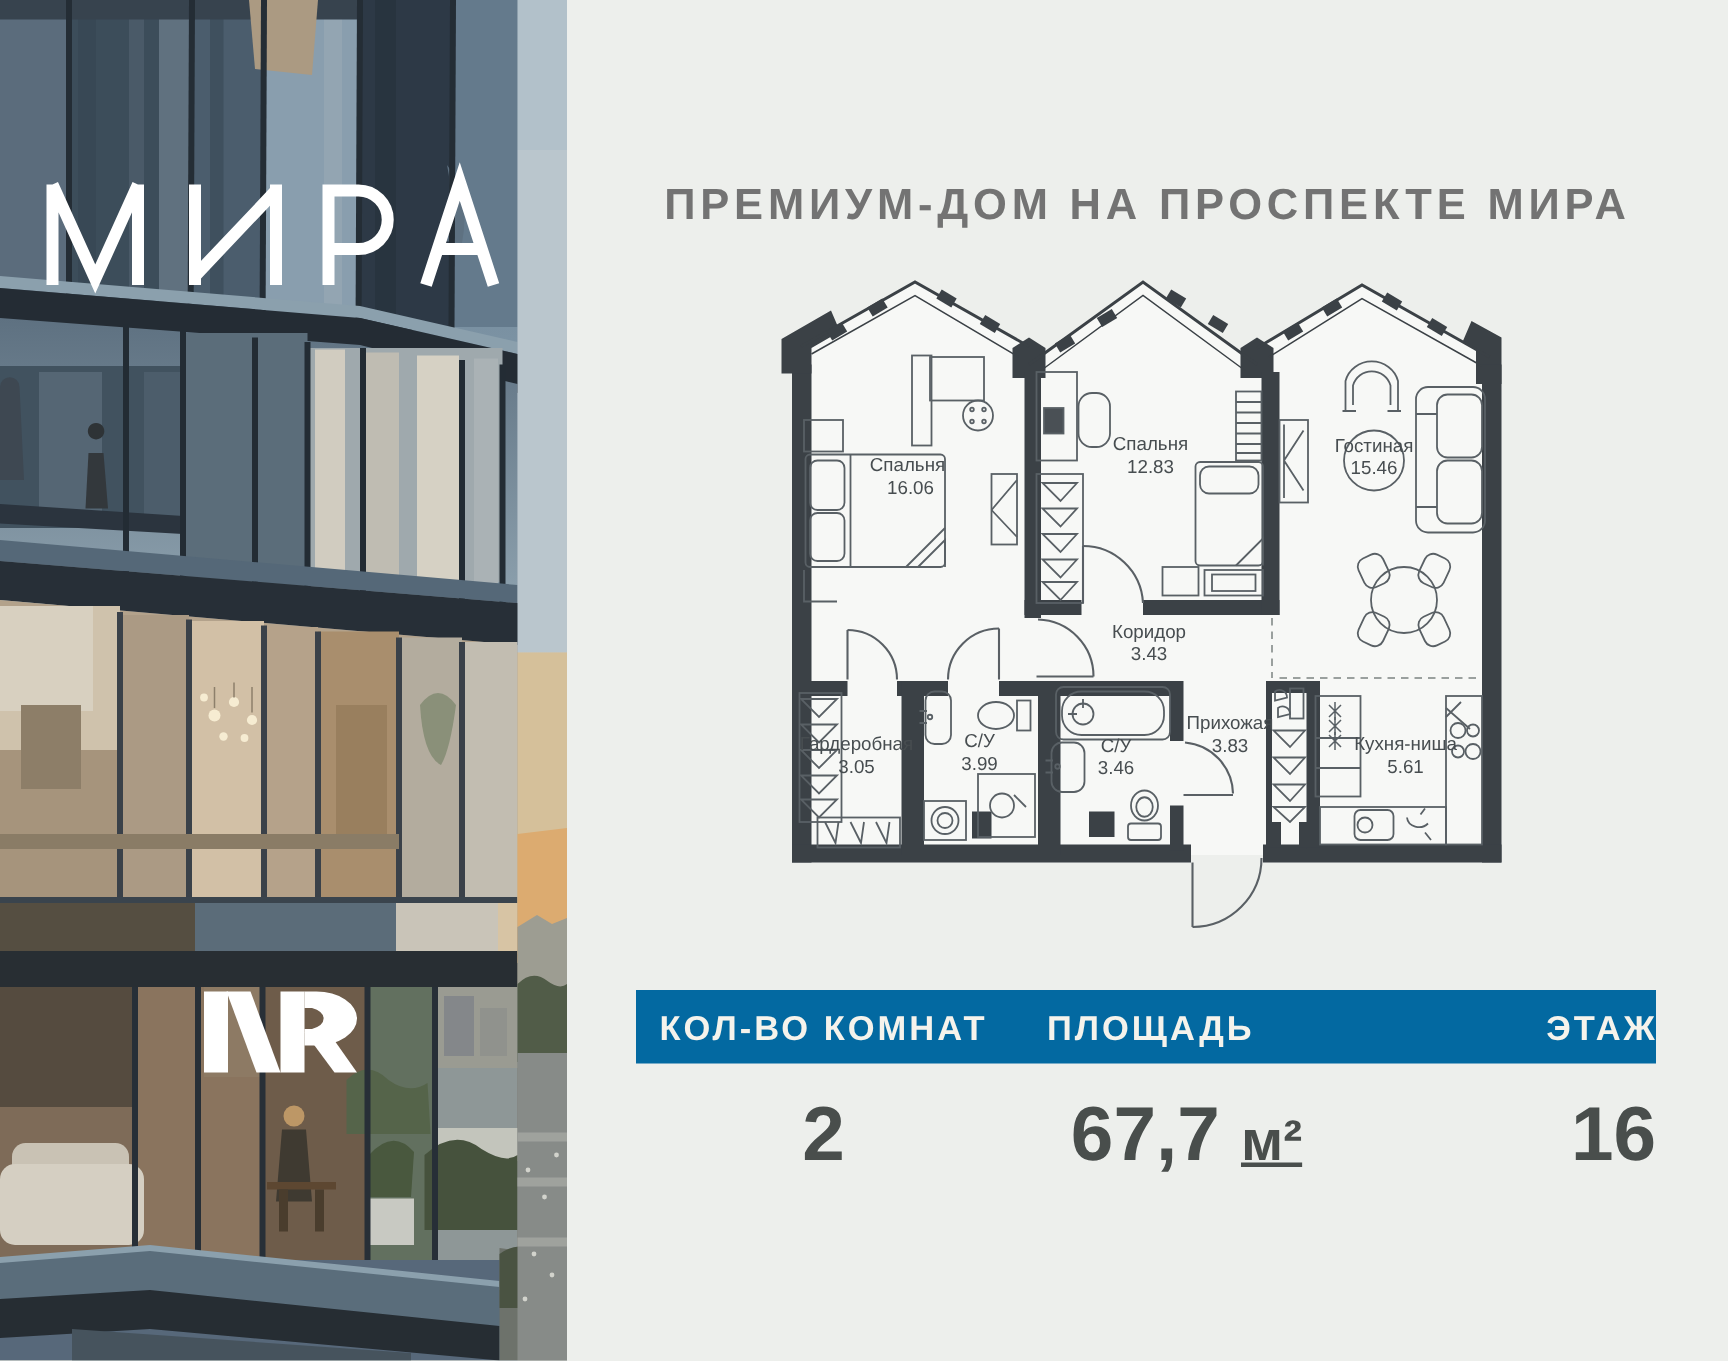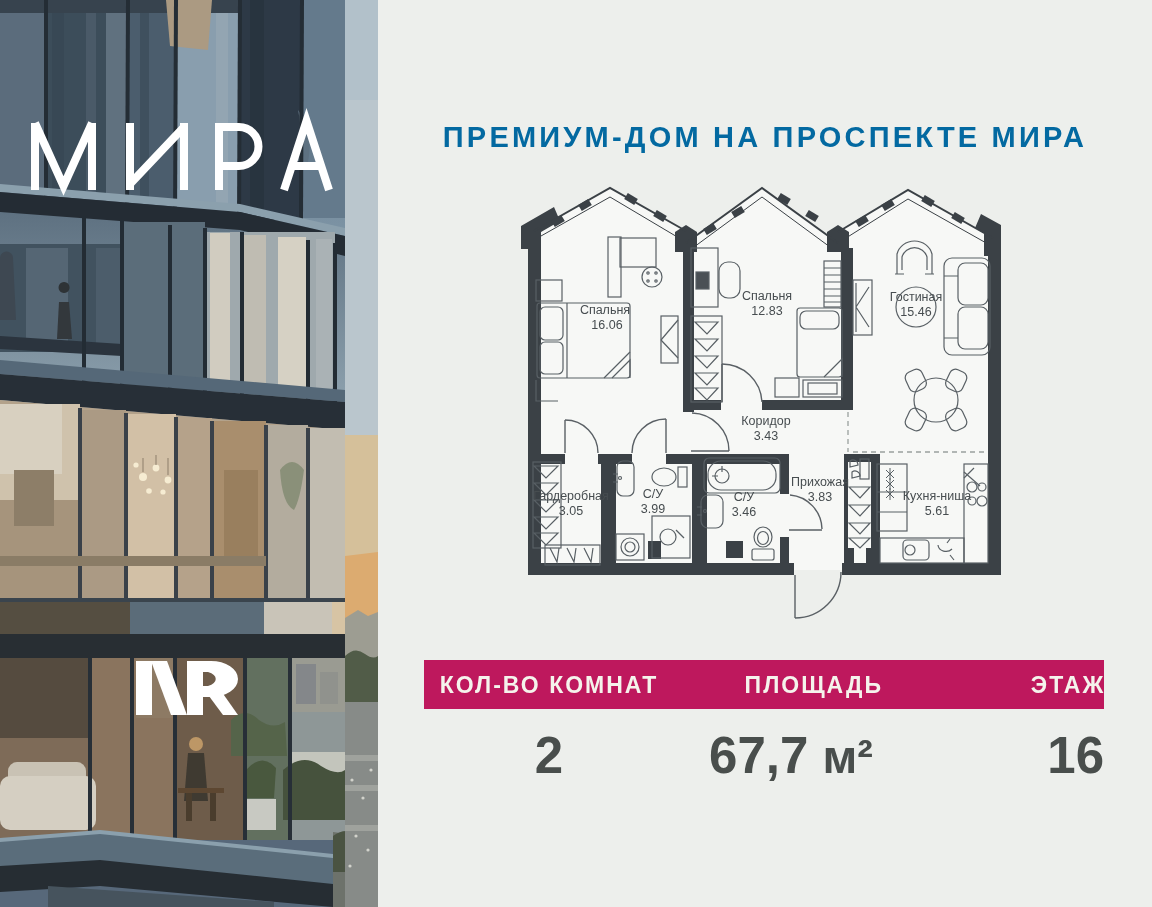--- a/index.html
+++ b/index.html
@@ -1,31 +1,31 @@
 <!DOCTYPE html>
 <html><head>
 <meta charset="utf-8">
 <style>
   html,body{margin:0;padding:0;}
   body{width:1152px;height:907px;background:#edefec;font-family:"Liberation Sans",sans-serif;position:relative;overflow:hidden;}
   #photo{position:absolute;left:0;top:0;width:378px;height:907px;}
   #title{position:absolute;left:378px;top:121px;width:774px;text-align:center;
-         font-size:29px;font-weight:bold;letter-spacing:3.2px;color:#0369a1;}
+         font-size:29px;font-weight:bold;letter-spacing:3.2px;color:#737373;}
   #plan{position:absolute;left:505px;top:175px;width:510px;height:455px;}
-  #bar{position:absolute;left:424px;top:660px;width:680px;height:49px;background:#be185d;color:#f5f3ec;
+  #bar{position:absolute;left:424px;top:660px;width:680px;height:49px;background:#0369a1;color:#f5f3ec;
        font-size:23px;font-weight:bold;letter-spacing:2px;}
   #bar div{position:absolute;top:12px;white-space:nowrap;}
   #b1{left:0;width:250px;text-align:center;}
-  #b2{left:274px;width:185px;text-align:right;}
+  #b2{left:274px;width:185px;text-align:left;}
   #b3{left:584px;width:120px;text-align:center;}
   .num{position:absolute;top:726px;font-size:51px;font-weight:bold;color:#494e4c;white-space:nowrap;}
   #n1{left:424px;width:250px;text-align:center;}
   #n2{left:626px;width:330px;text-align:center;}
   #n3{left:984px;width:120px;text-align:right;}
-  #n2 .m2{font-size:47px;}
+  #n2 .m2{font-size:38px;text-decoration:underline;}
 </style>
 </head>
 <body>
 <svg id="photo" viewBox="0 0 378 907">
 <defs>
   <linearGradient id="sky" x1="0" y1="0" x2="0" y2="1">
     <stop offset="0" stop-color="#a3b4c0"></stop>
     <stop offset="0.40" stop-color="#c0cbd2"></stop>
     <stop offset="0.58" stop-color="#d6c5a4"></stop>
     <stop offset="0.68" stop-color="#dfad72"></stop>

